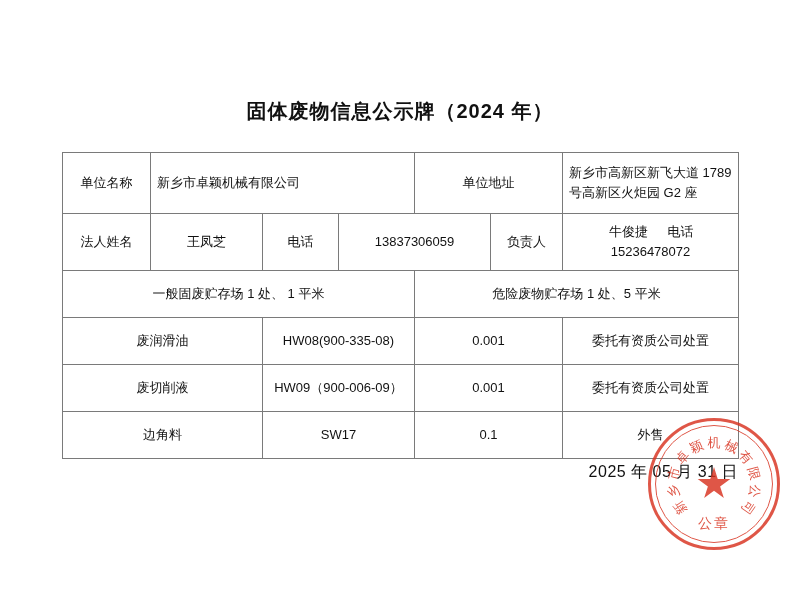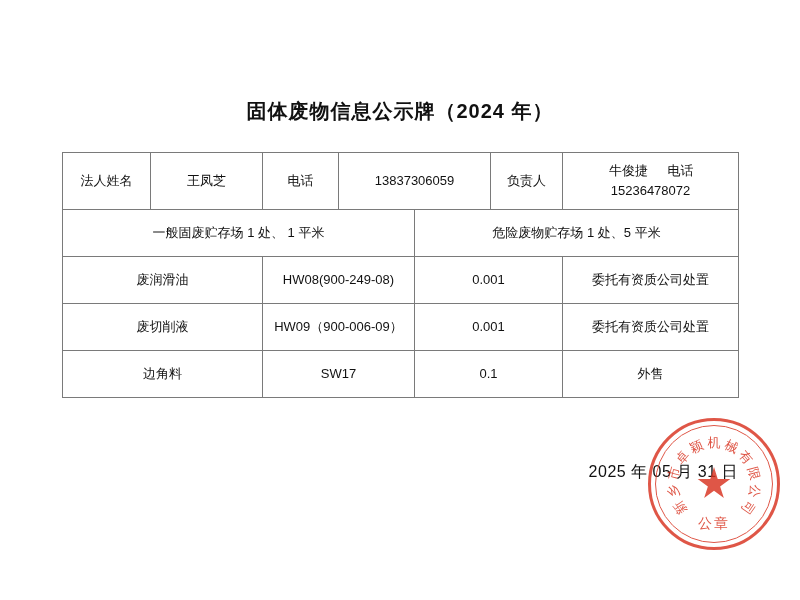--- a/index.html
+++ b/index.html
@@ -135,36 +135,42 @@
         <col style="width:88px">
         <col style="width:112px">
         <col style="width:76px">
         <col style="width:76px">
         <col style="width:76px">
         <col style="width:72px">
         <col style="width:176px">
       </colgroup>
       <tbody>
         <tr>
+          <td class="c tall">单位名称</td>
+          <td class="l tall" colspan="3">新乡市卓颖机械有限公司</td>
+          <td class="c tall" colspan="2">单位地址</td>
+          <td class="l tall addr-cell">新乡市高新区新飞大道 1789 号高新区火炬园 G2 座</td>
+        </tr>
+        <tr>
           <td class="c row-h">法人姓名</td>
           <td class="c row-h">王凤芝</td>
           <td class="c row-h">电话</td>
           <td class="c row-h" colspan="2">13837306059</td>
           <td class="c row-h">负责人</td>
           <td class="c row-h">
             <span style="display:inline-block;width:60px">牛俊捷</span><span style="display:inline-block;width:44px">电话</span><span>15236478072</span>
           </td>
         </tr>
         <tr>
           <td class="c row-h" colspan="4">一般固废贮存场 1 处、 1 平米</td>
           <td class="c row-h" colspan="3">危险废物贮存场 1 处、5 平米</td>
         </tr>
         <tr>
           <td class="c row-h" colspan="2">废润滑油</td>
-          <td class="c row-h" colspan="2">HW08(900-249-08)</td>
+          <td class="c row-h" colspan="2">HW08(900-335-08)</td>
           <td class="c row-h" colspan="2">0.001</td>
           <td class="c row-h">委托有资质公司处置</td>
         </tr>
         <tr>
           <td class="c row-h" colspan="2">废切削液</td>
           <td class="c row-h" colspan="2">HW09（900-006-09）</td>
           <td class="c row-h" colspan="2">0.001</td>
           <td class="c row-h">委托有资质公司处置</td>
         </tr>
         <tr>

